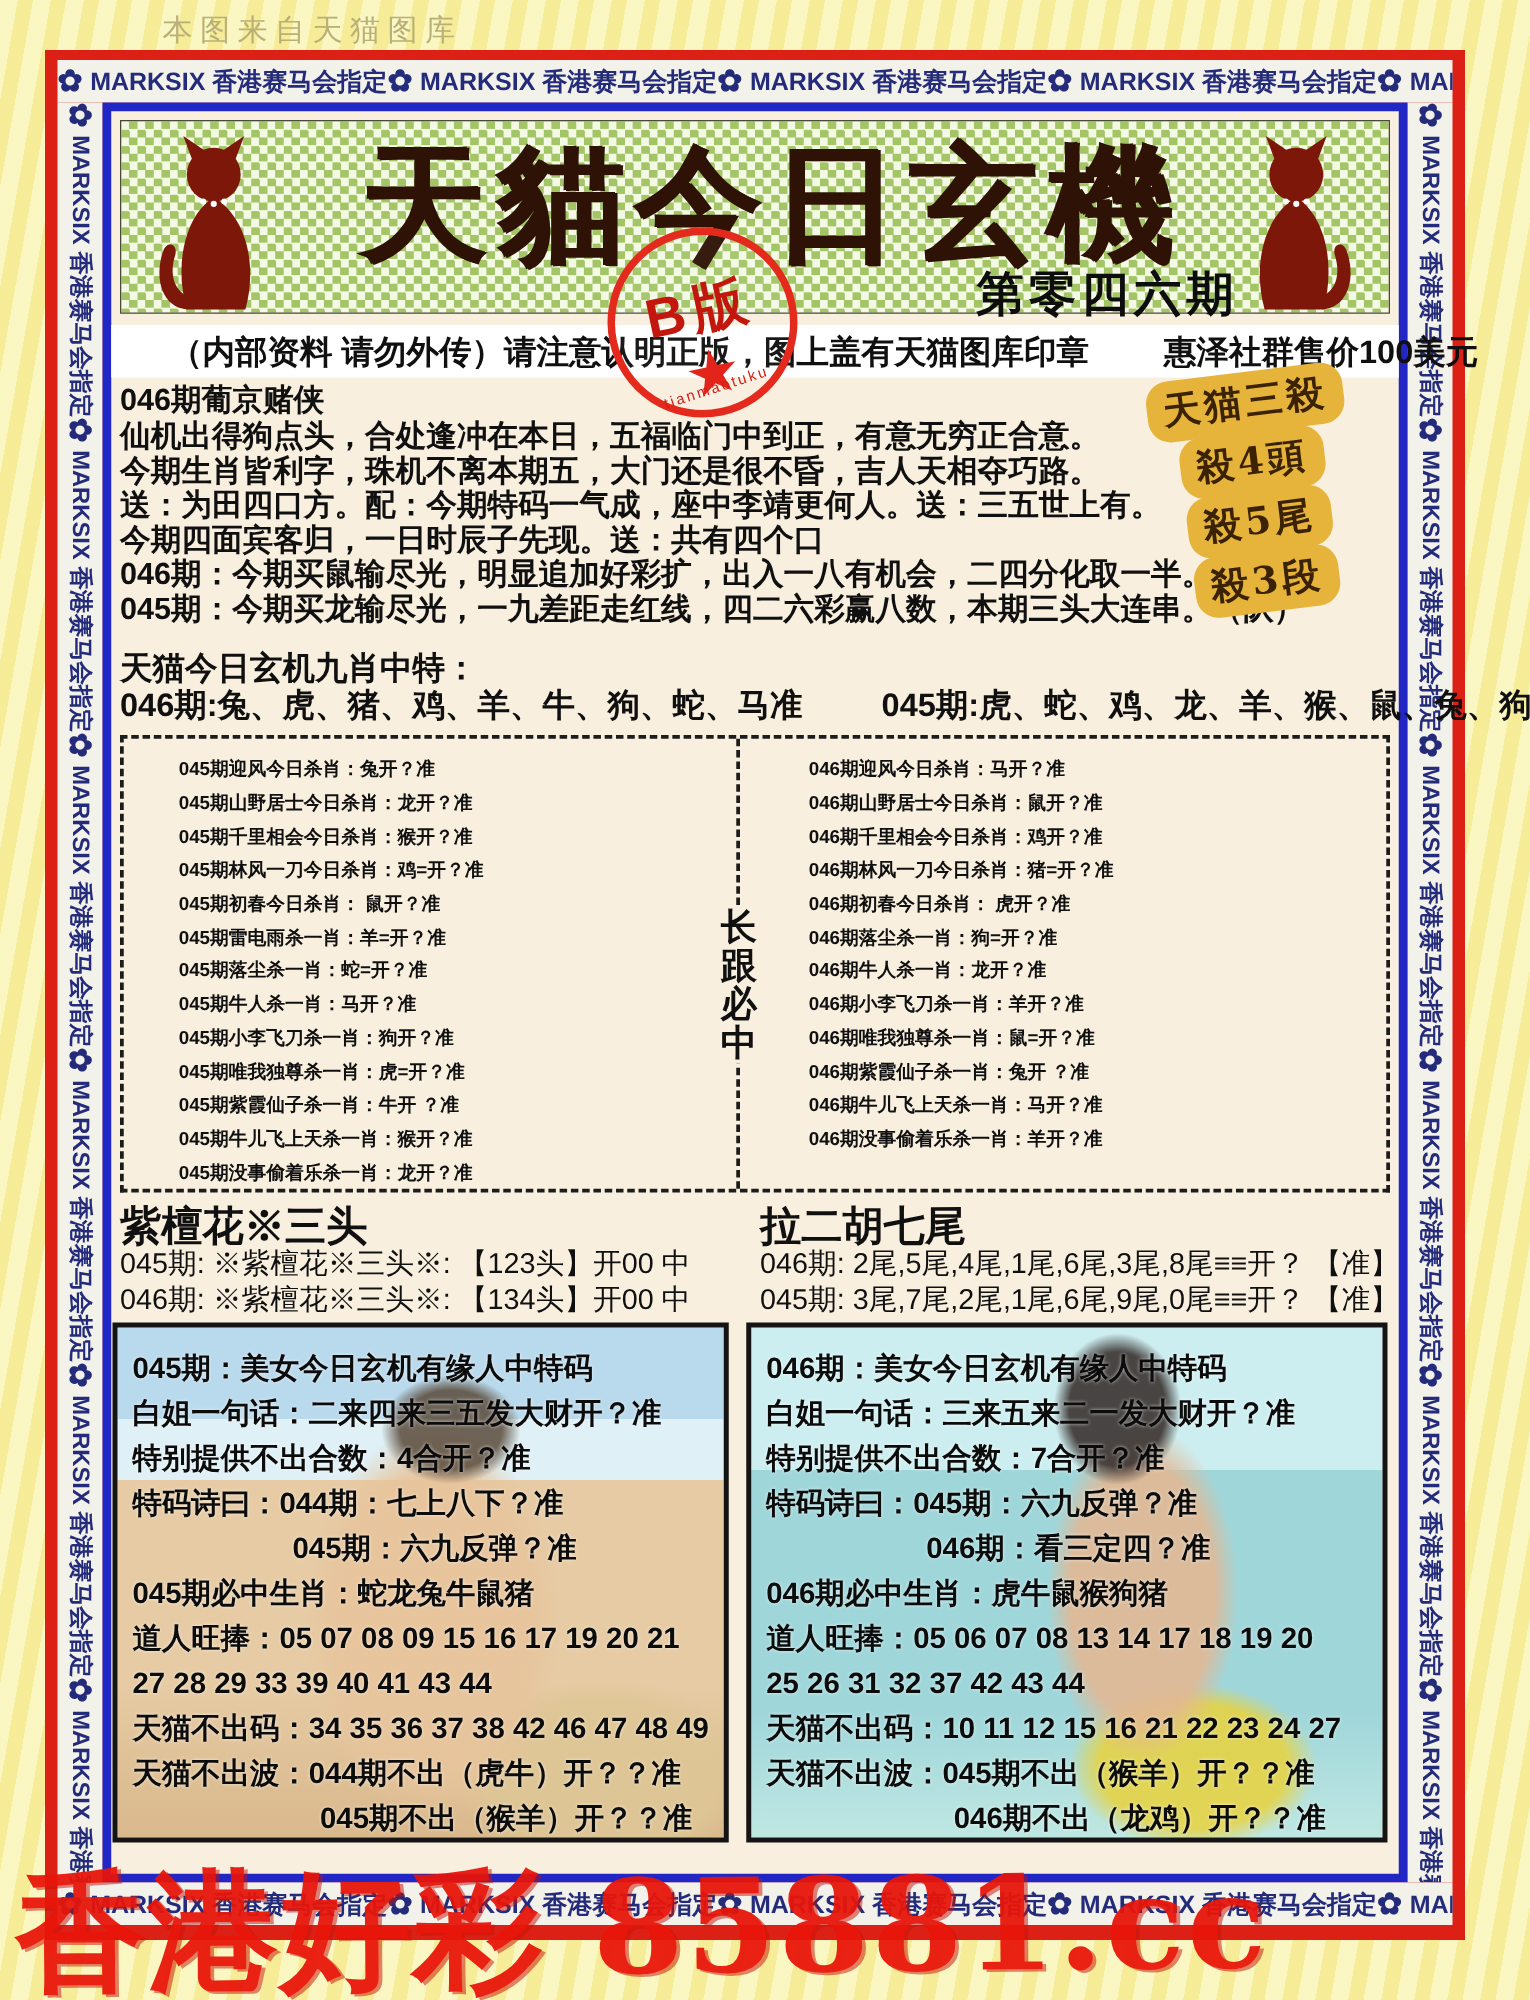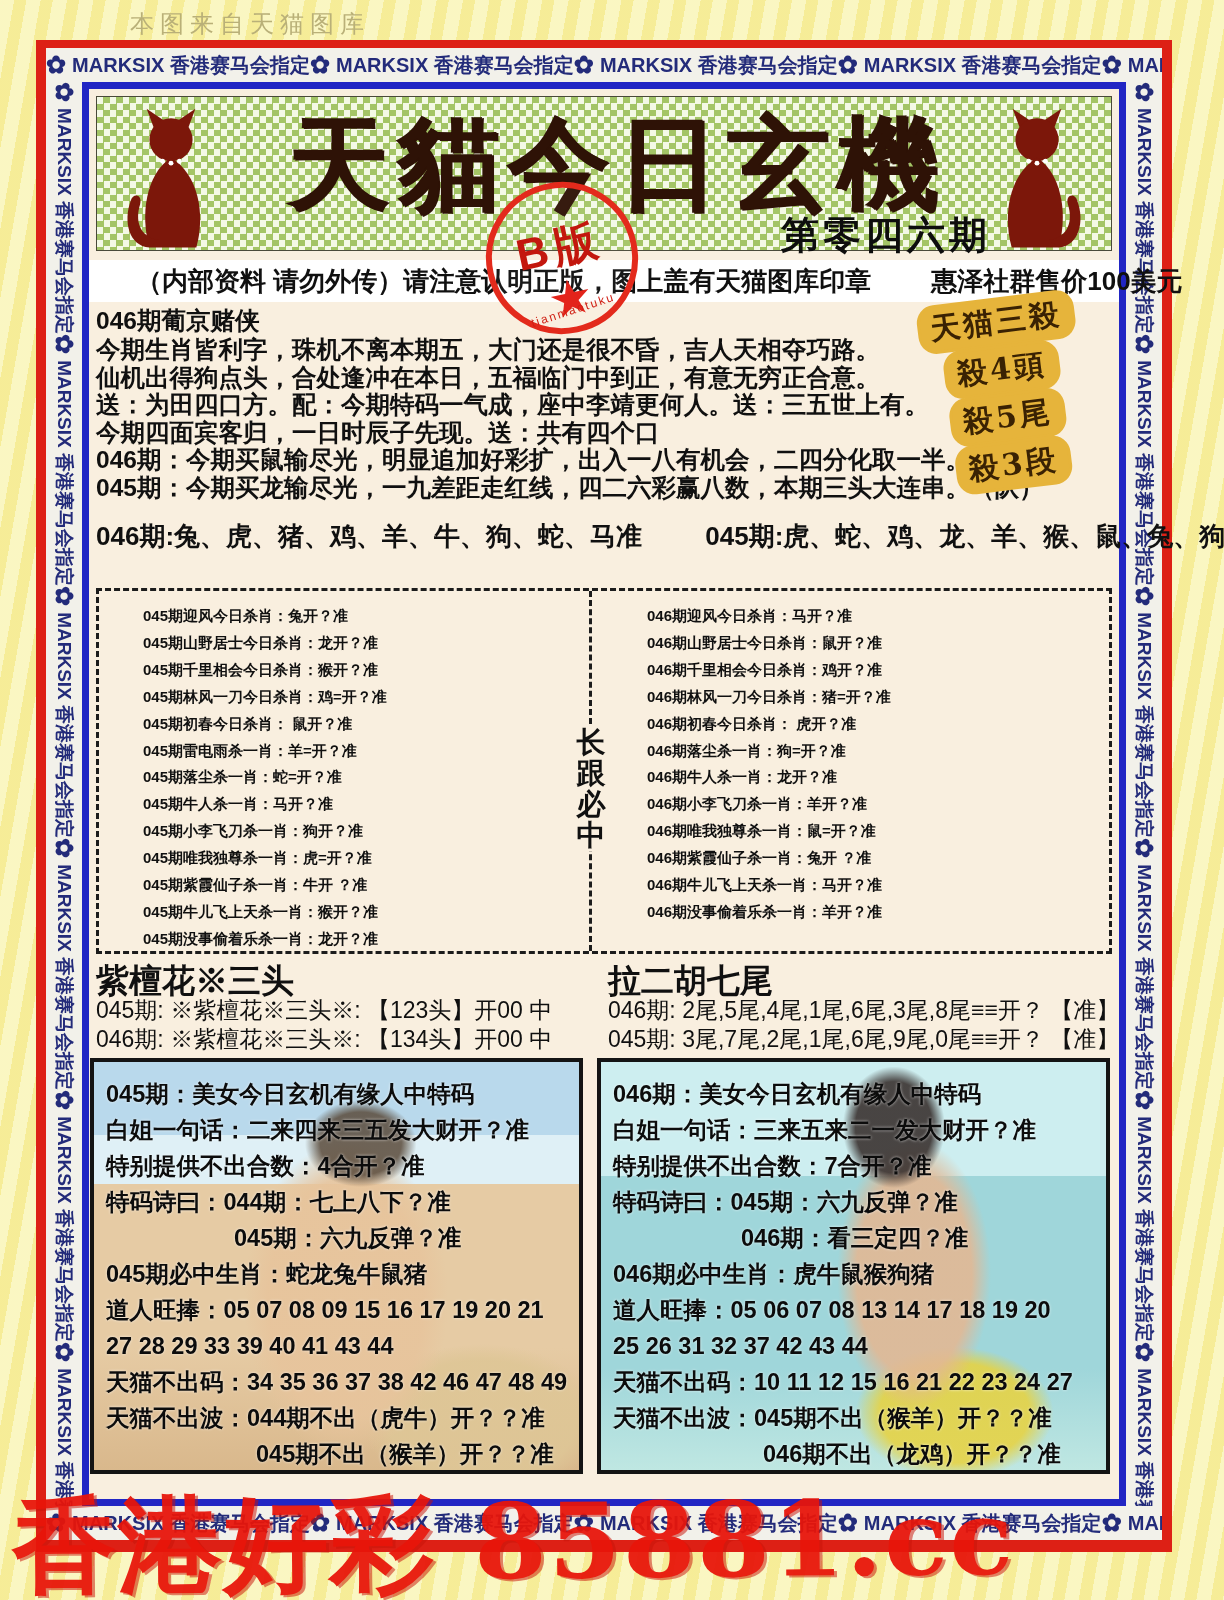--- a/index.html
+++ b/index.html
@@ -240,38 +240,39 @@
 
   <div class="notice">
     <span class="notice-left">（内部资料 请勿外传）请注意认明正版，图上盖有天猫图库印章</span>
     <span class="notice-right">惠泽社群售价100美元</span>
   </div>
 
   <div class="poem">
     <div class="poem-heading">046期葡京赌侠</div>
     <div>
 
-    <div class="poem-line">今期生肖皆利字，珠机不离本期五，大门还是很不昏，吉人天相夺巧路。</div>
-        <div class="poem-line">仙机出得狗点头，合处逢冲在本日，五福临门中到正，有意无穷正合意。</div>
+    <div class="poem-line">仙机出得狗点头，合处逢冲在本日，五福临门中到正，有意无穷正合意。</div>
+        <div class="poem-line">今期生肖皆利字，珠机不离本期五，大门还是很不昏，吉人天相夺巧路。</div>
         <div class="poem-line">送：为田四口方。配：今期特码一气成，座中李靖更何人。送：三五世上有。</div>
         <div class="poem-line">今期四面宾客归，一日时辰子先现。送：共有四个口</div>
         <div class="poem-line">046期：今期买鼠输尽光，明显追加好彩扩，出入一八有机会，二四分化取一半。（尝）</div>
         <div class="poem-line">045期：今期买龙输尽光，一九差距走红线，四二六彩赢八数，本期三头大连串。（队）</div>
       </div>
   </div>
 
   <div class="sha-box">
 
   <span class="sha-row">天猫三殺</span>
       <span class="sha-row">殺4頭</span>
       <span class="sha-row">殺5尾</span>
       <span class="sha-row">殺3段</span>
     </div>
 
   <div class="ninexiao">
+    <div class="nx-heading">天猫今日玄机九肖中特：</div>
     <div class="nx-line">
       <span>046期:兔、虎、猪、鸡、羊、牛、狗、蛇、马准</span>
       <span class="nx-right">045期:虎、蛇、鸡、龙、羊、猴、鼠、兔、狗准</span>
     </div>
   </div>
 
   <div class="dashed-box">
     <div class="divider"></div>
     <div class="sx-col sx-col-left">
 

